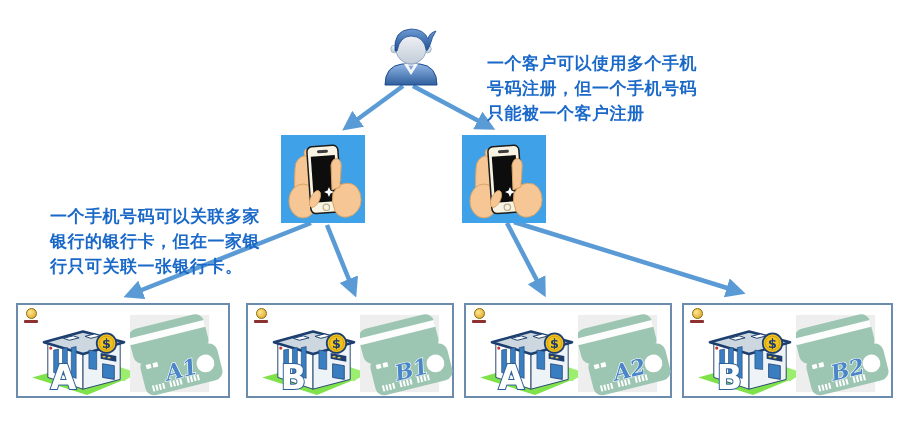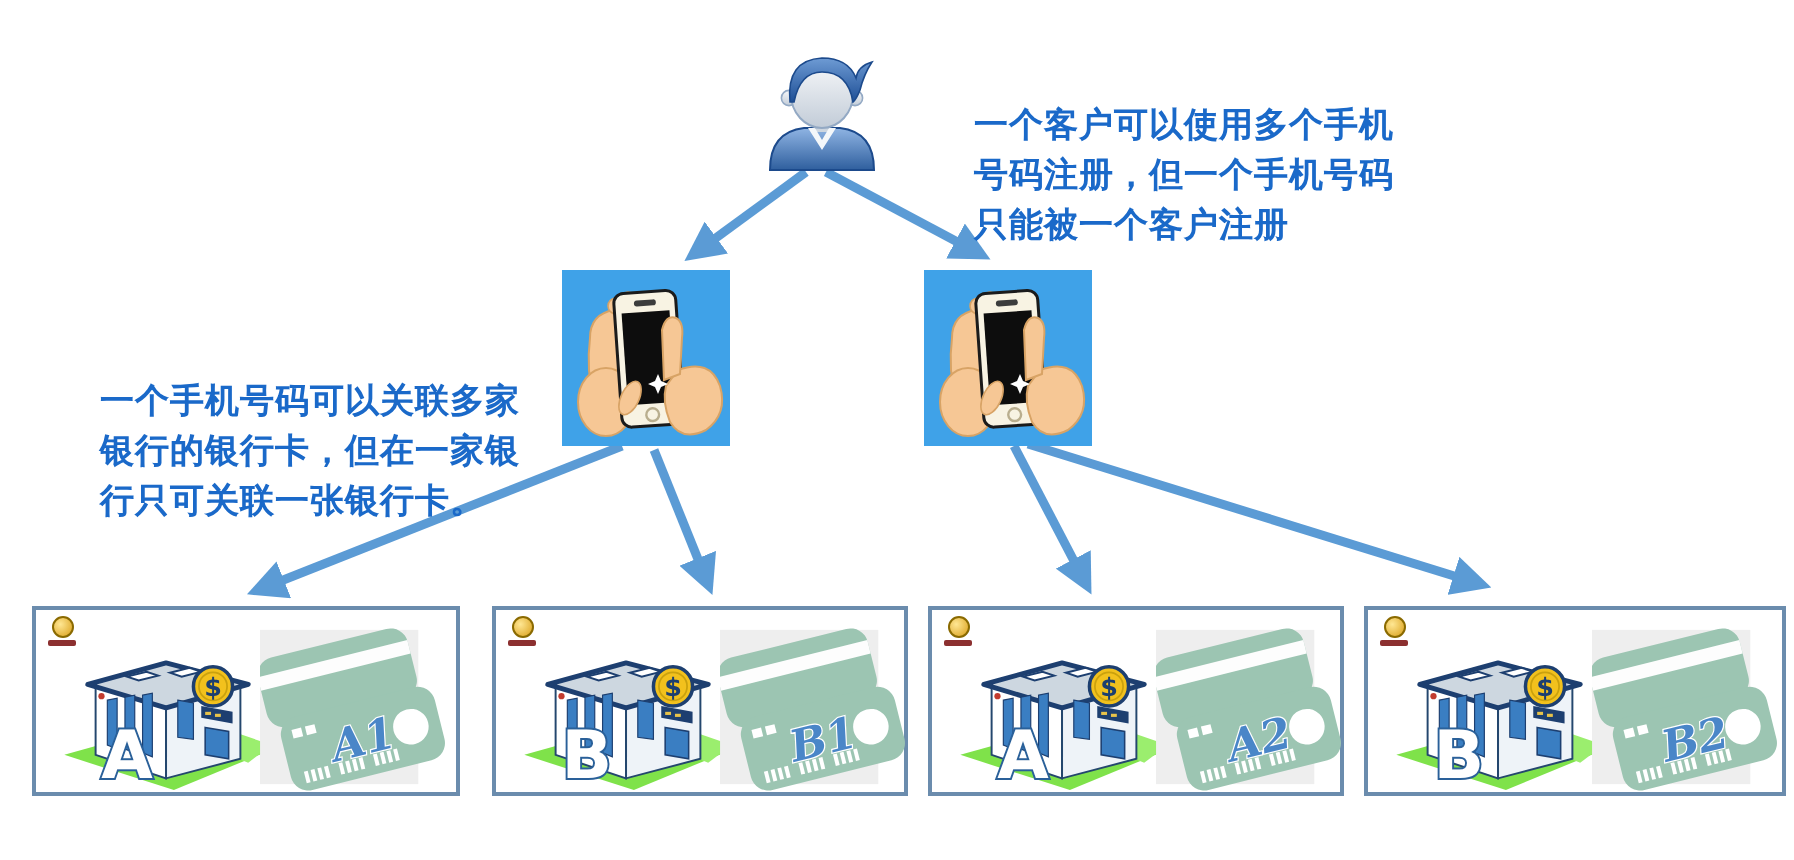--- a/index.html
+++ b/index.html
@@ -2,21 +2,21 @@
 <html><head>
 <meta charset="utf-8">
 <style>
   html,body{margin:0;padding:0;background:#ffffff;}
   .canvas{position:relative;width:897px;height:430px;background:#ffffff;
           font-family:"DejaVu Sans",sans-serif;overflow:hidden;}
   .arrows{position:absolute;left:0;top:0;}
   .note{position:absolute;color:#1a69c9;font-weight:700;font-size:17px;
         line-height:25px;white-space:pre-line;letter-spacing:0.5px;}
   #note-customer{left:487px;top:51px;width:250px;}
-  #note-phone{left:50px;top:188px;width:250px;font-family:Liberation Serif, serif;}
+  #note-phone{left:50px;top:204px;width:250px;}
   .avatar{position:absolute;left:378px;top:21px;width:66px;height:66px;}
   .phone{position:absolute;top:135px;width:84px;height:88px;}
   #phone-1{left:281px;} #phone-2{left:462px;}
   .bank-box{position:absolute;top:303px;height:95px;background:#ffffff;
             border:2px solid #6b8cad;box-sizing:border-box;}
   #bank-box-1{left:16px;width:214px;}
   #bank-box-2{left:246px;width:208px;}
   #bank-box-3{left:464px;width:208px;}
   #bank-box-4{left:682px;width:211px;}
   .corner-logo{position:absolute;left:5px;top:3px;width:16px;}

